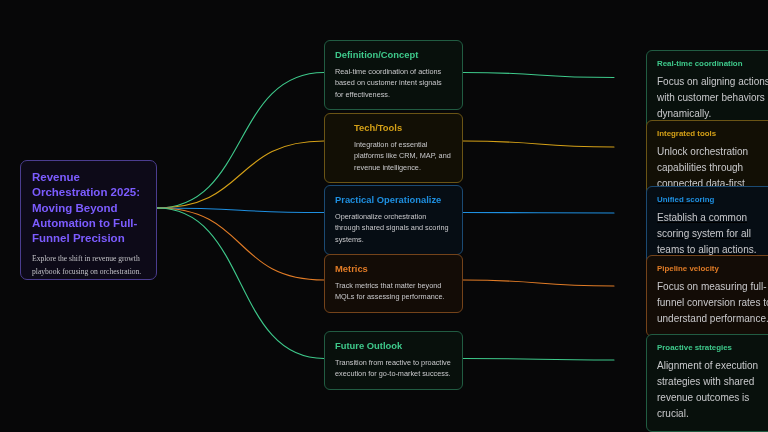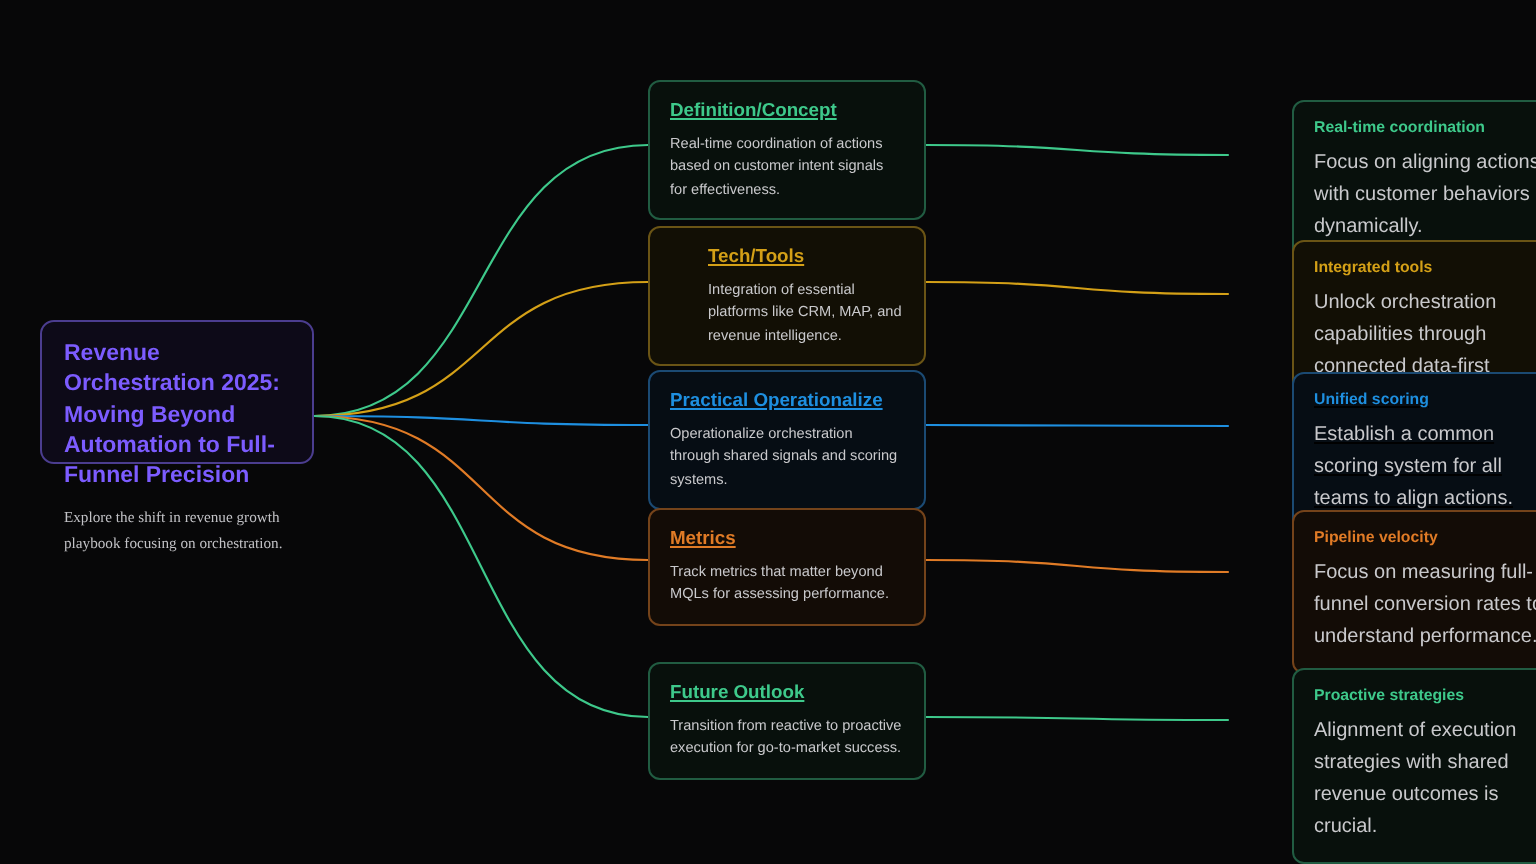--- a/index.html
+++ b/index.html
@@ -39,21 +39,21 @@
   .node-desc {
     color: #c9c9cc;
     line-height: 1.55;
     margin: 0;
   }
   
   #root-node {
     left: 20px;
     top: 160px;
     width: 137px;
-    height: 72px;
+    height: 120px;
     padding: 9px 11px;
     border-color: #4b3d8f;
     background: #0d0a18;
     border-radius: 7px;
   }
   #root-node .node-title {
     font-size: 11.5px;
     color: #7c5cff;
     line-height: 1.33;
     margin-bottom: 7px;
@@ -62,21 +62,21 @@
     font-size: 7.6px;
     line-height: 1.62;
     color: #c2c2c6;
     font-family: Liberation Serif, serif;
   }
   
   .branch {
     left: 324px;
     width: 139px;
   }
-  .branch .node-title { font-size: 9.4px; text-decoration: underline; }
+  .branch .node-title { font-size: 9.4px; }
   .branch .node-desc  { font-size: 7.3px; }
   
   .leaf {
     left: 646px;
     width: 143px;
   }
   .leaf .node-title { font-size: 7.9px; margin-bottom: 5px; }
   .leaf .node-desc  { font-size: 10px; line-height: 1.6; }
 </style>
 </head>

